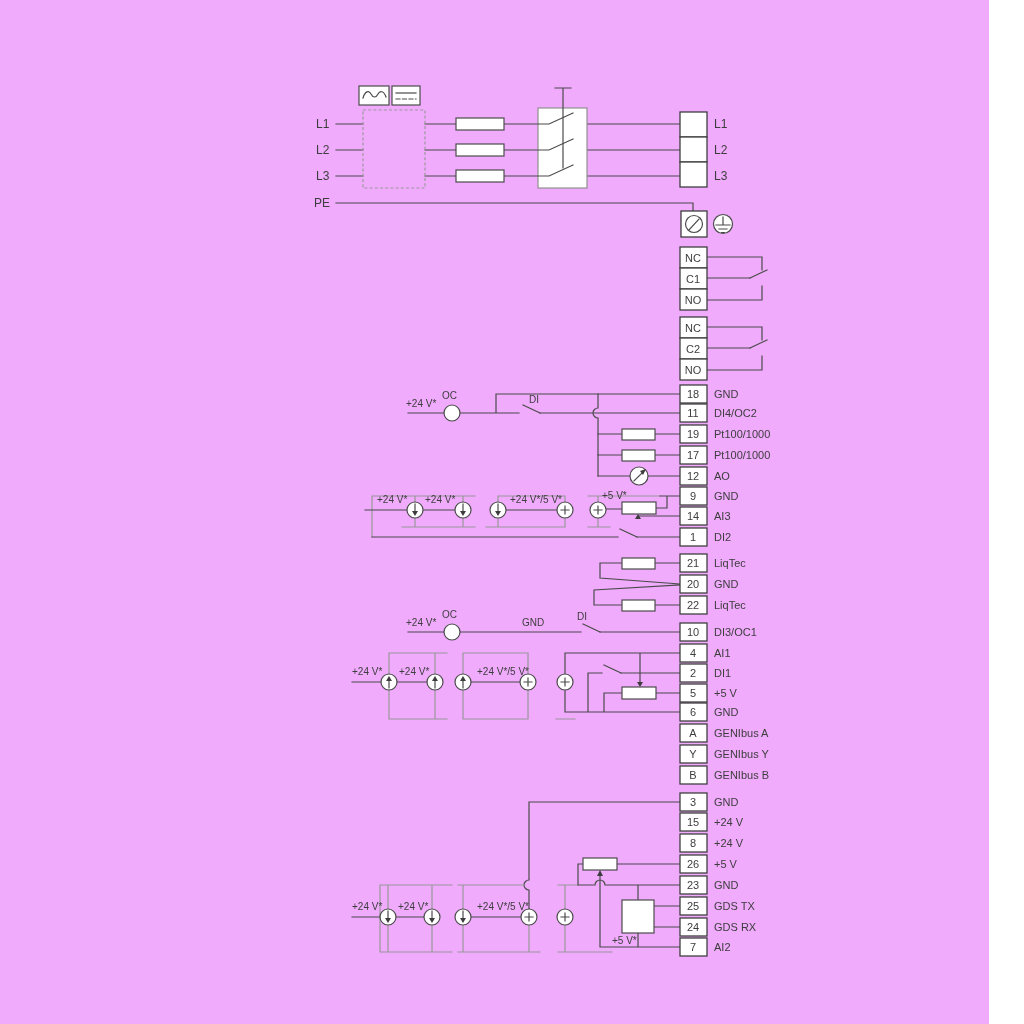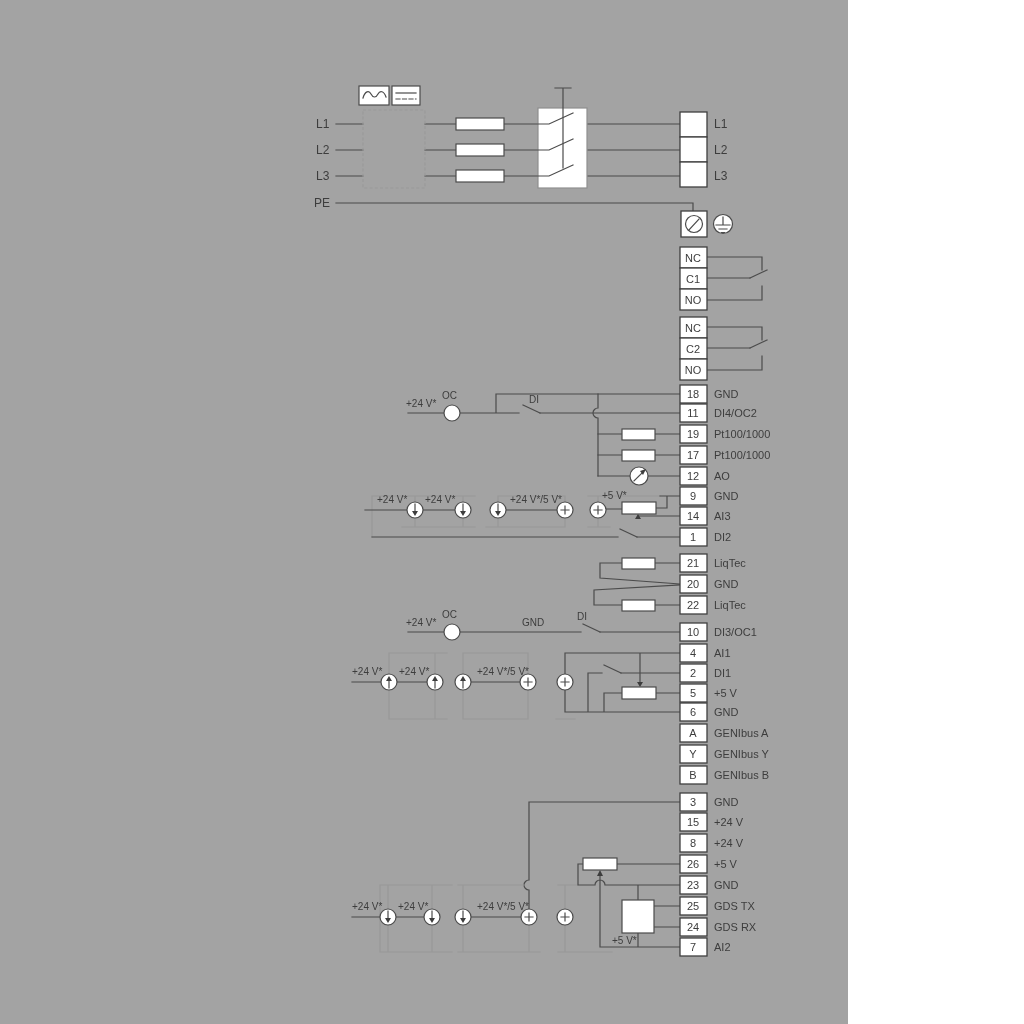--- a/index.html
+++ b/index.html
@@ -1,16 +1,16 @@
 <!DOCTYPE html>
 <html><head>
 <meta charset="utf-8">
 <style>
   html,body{margin:0;padding:0;background:#ffffff;}
-  .stage{width:848px;height:1024px;position:relative;background:#a3a3a3;overflow:hidden;}
+  .stage{width:989px;height:1024px;position:relative;background:#f0abfc;overflow:hidden;}
   svg{display:block;}
   text{font-family:"Liberation Sans","DejaVu Sans",sans-serif;fill:#3d3d3d;}
   .t12{font-size:12px;}
   .t11{font-size:11px;}
   .t10{font-size:10px;}
   .num{text-anchor:middle;}
   .w{stroke:#4b4b4b;stroke-width:1.2;fill:none;stroke-linecap:square;}
   .g{stroke:#989898;stroke-width:1.2;fill:none;stroke-linecap:square;}
   .cell{fill:#ffffff;stroke:#3f3f3f;stroke-width:1.3;}
   .comp{fill:#ffffff;stroke:#4b4b4b;stroke-width:1.2;}

